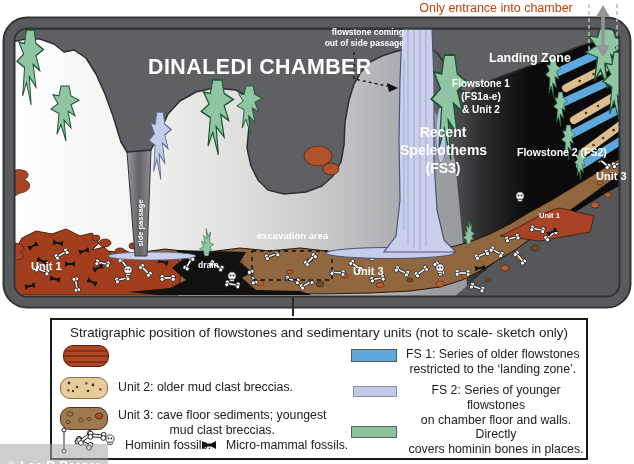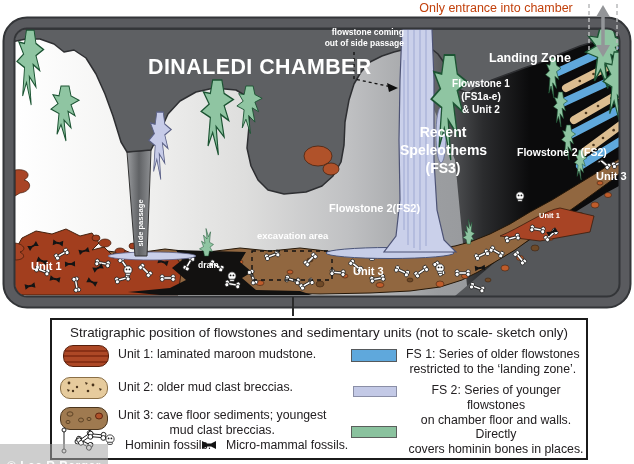--- a/index.html
+++ b/index.html
@@ -309,21 +309,20 @@
   <div class="lbl" id="landing-zone">Landing Zone</div>
   <div class="lbl prel" id="fs1-label">Flowstone 1
 (FS1a-e)
 &amp; Unit 2</div>
   <div class="lbl prel" id="recent-spel">Recent
 Speleothems
 (FS3)</div>
   <div class="lbl" id="fs2-right">Flowstone 2 (FS2)</div>
   <div class="lbl" id="unit3-right">Unit 3</div>
   <div class="lbl" id="unit1-right">Unit 1</div>
-  <div class="lbl" id="fs2-center">Flowstone 2(FS2)</div>
   <div class="lbl" id="excavation">excavation area</div>
   <div class="lbl" id="unit3-center">Unit 3</div>
   <div class="lbl" id="unit1-left">Unit 1</div>
   <div class="lbl" id="drain-lbl">drain</div>
   <div class="lbl" id="side-passage">side passage</div>
 
   <div id="legend">
     <div class="t">Stratigraphic position of flowstones and sedimentary units (not to scale- sketch only)</div>
 
     <div class="sw" id="sw-u1"></div>
@@ -349,21 +348,20 @@
           <ellipse cx="28" cy="11" rx="2" ry="1.6"></ellipse>
             <ellipse cx="7" cy="14" rx="2" ry="1.6"></ellipse>
         </g>
         <ellipse cx="38" cy="8" rx="3.5" ry="3" fill="#b0522a" stroke="#5e2410" stroke-width="1"></ellipse>
       </svg>
     </div>
     <div class="sw" id="sw-fs1"></div>
     <div class="sw" id="sw-fs2"></div>
     <div class="sw" id="sw-fs3"></div>
 
-    <div class="litem" style="left:66px;top:27px;">Unit 1: laminated maroon mudstone.</div>
     <div class="litem" style="left:66px;top:60px;">Unit 2: older mud clast breccias.</div>
     <div class="litem prel" style="left:66px;top:88px;">Unit 3: cave floor sediments; youngest
 mud clast breccias.</div>
     <div class="litem prel" style="left:354px;top:27px;">FS 1: Series of older flowstones
 restricted to the ‘landing zone’.</div>
     <div class="litem prel" style="left:354px;top:63px;">FS 2: Series of younger flowstones
 on chamber floor and walls. Directly
 covers hominin bones in places.</div>
 
     <svg class="litem" style="left:6px;top:107px;" width="64" height="28">

